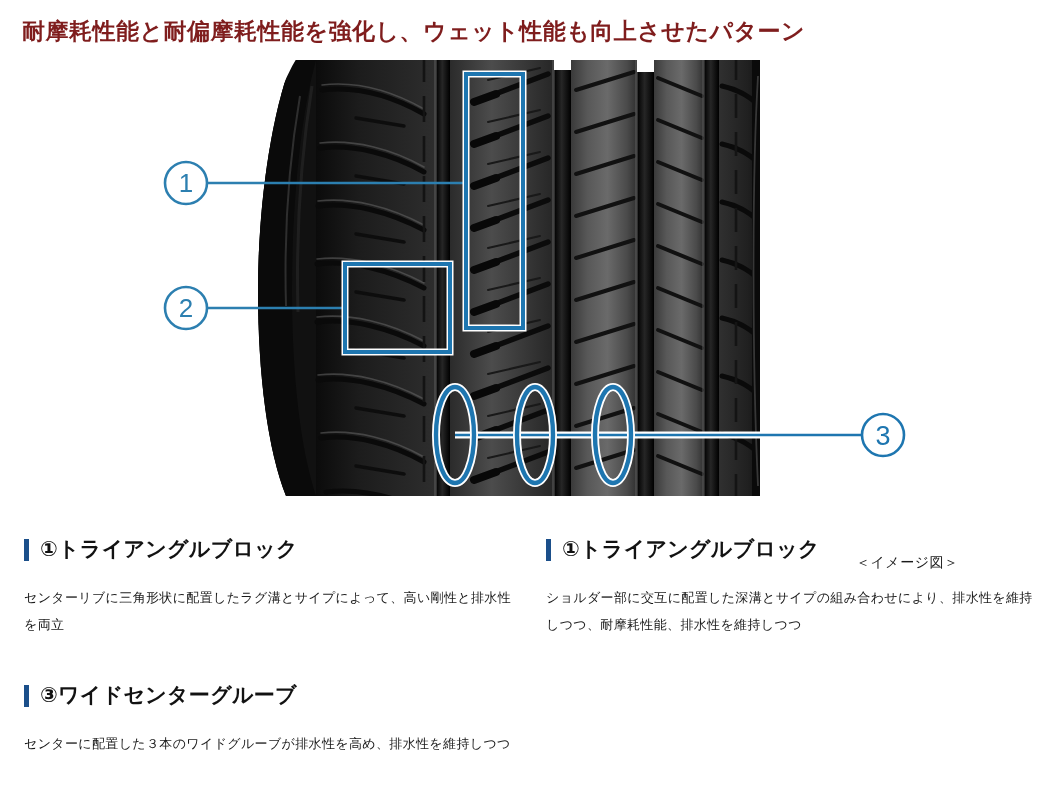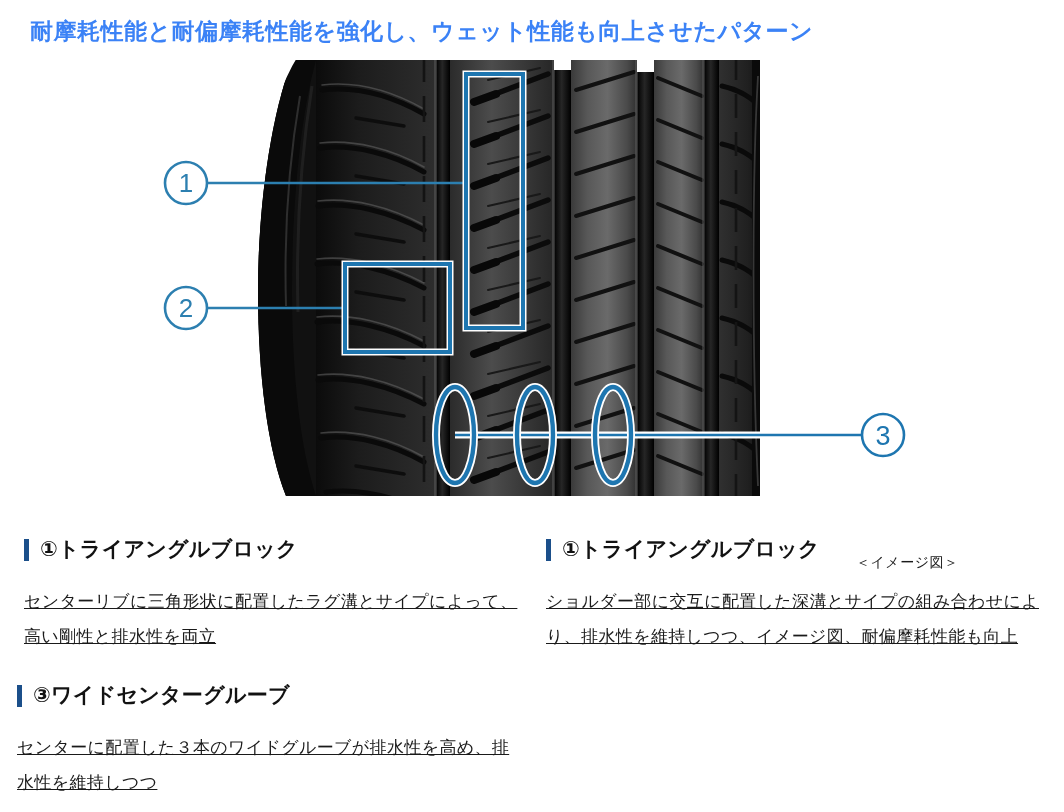--- a/index.html
+++ b/index.html
@@ -15,24 +15,23 @@
     position: relative;
   }
 
   
   .page-title {
     position: absolute;
     left: 22px;
     top: 16px;
     font-size: 23px;
     font-weight: bold;
-    color: #3b82f6;
+    color: #7f1d1d;
     letter-spacing: 0.5px;
     white-space: nowrap;
-    margin-left: 8px;
   }
 
   
   .figure-area {
     position: absolute;
     left: 0;
     top: 56px;
     width: 1064px;
     height: 470px;
   }
@@ -55,21 +54,21 @@
     position: absolute;
     left: 0;
     top: 536px;
     width: 1064px;
   }
   .section {
     position: absolute;
   }
   .sec-1 { left: 24px;  top: 0px;   width: 500px; }
   .sec-2 { left: 546px; top: 0px;   width: 500px; }
-  .sec-3 { left: 17px;  top: 146px; width: 500px; }
+  .sec-3 { left: 24px;  top: 146px; width: 500px; }
 
   .sec-heading {
     display: flex;
     align-items: flex-end;
     font-size: 21px;
     font-weight: bold;
     color: #121212;
     letter-spacing: 0.3px;
     line-height: 1.2;
     white-space: nowrap;
@@ -77,25 +76,24 @@
   .sec-bar {
     display: inline-block;
     width: 5px;
     height: 22px;
     background: #1b4f8a;
     margin-right: 11px;
     flex: none;
   }
   .sec-body {
     margin-top: 24px;
-    font-size: 17px;
+    font-size: 13px;
     color: #1a1a1a;
     line-height: 2.05;
     letter-spacing: 0.35px;
-    text-decoration: underline;
   }
 </style>
 </head>
 <body>
 
 <div class="page-title">耐摩耗性能と耐偏摩耗性能を強化し、ウェット性能も向上させたパターン</div>
 
 <div class="figure-area">
 
   <svg class="figure-svg" width="1064" height="470" viewBox="0 0 1064 470">
@@ -357,21 +355,21 @@
       <span>①トライアングルブロック</span>
     </div>
     <div class="sec-body">センターリブに三角形状に配置したラグ溝とサイプによって、高い剛性と排水性を両立</div>
   </div>
 
   <div class="section sec-2">
     <div class="sec-heading">
       <span class="sec-bar"></span>
       <span>①トライアングルブロック</span>
     </div>
-    <div class="sec-body">ショルダー部に交互に配置した深溝とサイプの組み合わせにより、排水性を維持しつつ、イメージ図、耐偏摩耗性能も向上</div>
+    <div class="sec-body">ショルダー部に交互に配置した深溝とサイプの組み合わせにより、排水性を維持しつつ、耐摩耗性能、排水性を維持しつつ</div>
   </div>
 
   <div class="section sec-3">
     <div class="sec-heading">
       <span class="sec-bar"></span>
       <span>③ワイドセンターグルーブ</span>
     </div>
     <div class="sec-body">センターに配置した３本のワイドグルーブが排水性を高め、排水性を維持しつつ</div>
   </div>
 

